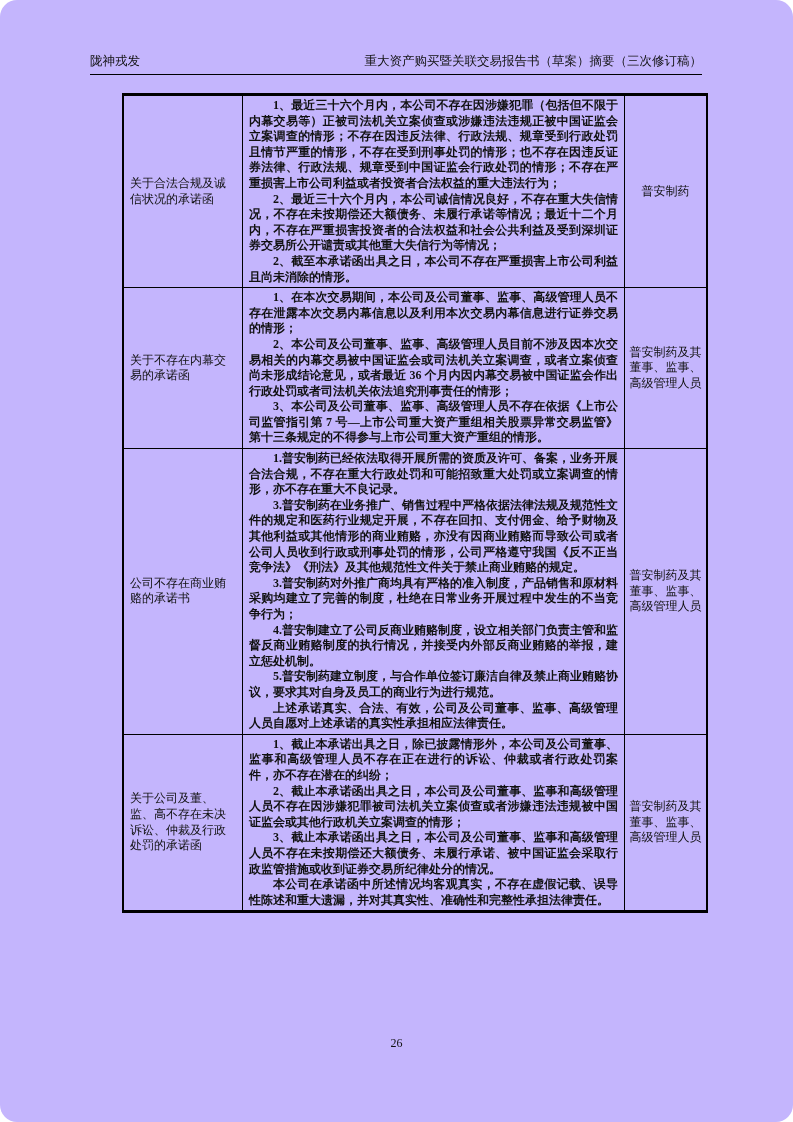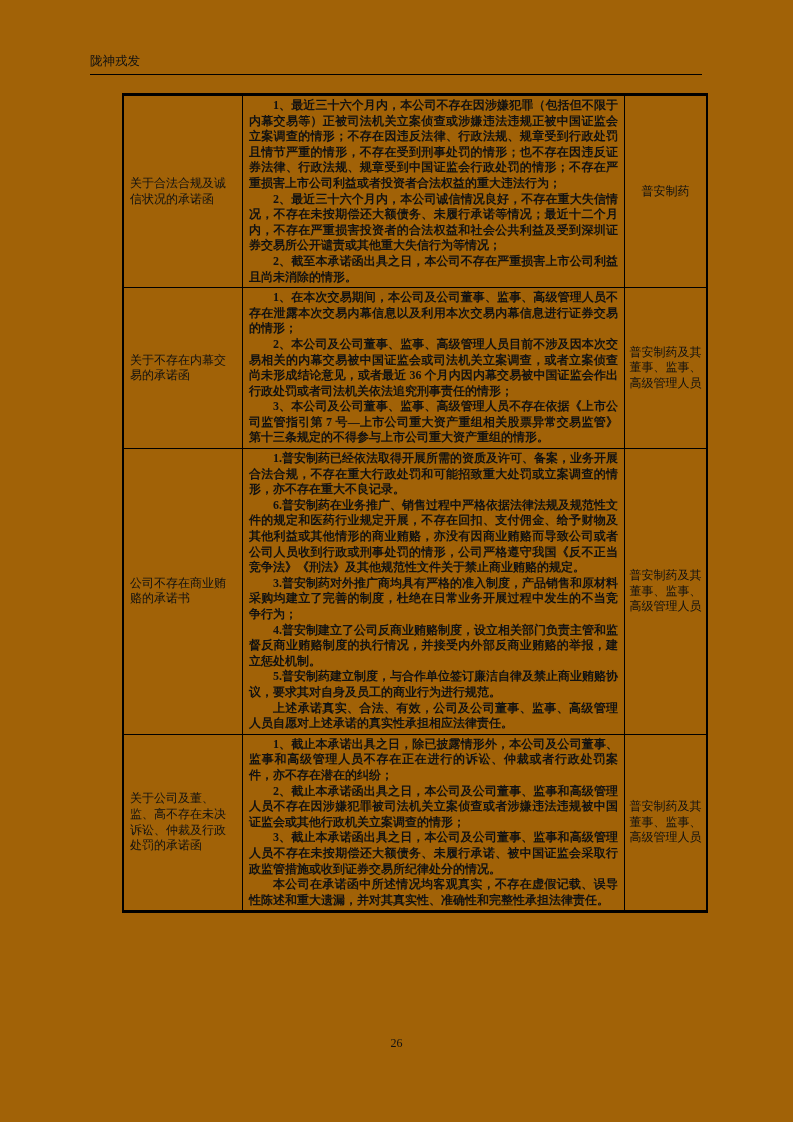--- a/index.html
+++ b/index.html
@@ -1,23 +1,24 @@
 <!DOCTYPE html>
 <html><head>
 <meta charset="utf-8">
 <style>
   html, body { margin: 0; padding: 0; background: #ffffff; }
   .page {
     position: relative;
     width: 793px;
     height: 1122px;
-    background: #a16207;
+    background: #c4b5fd;
     color: #111111;
     font-family: "Liberation Serif", "DejaVu Serif", serif;
     overflow: hidden;
+    border-radius: 17px;
   }
   .header {
     position: absolute;
     left: 90px;
     top: 54px;
     width: 612px;
     display: flex;
     justify-content: space-between;
     align-items: flex-end;
     font-size: 12.5px;
@@ -72,20 +73,21 @@
     font-size: 12px;
   }
 </style>
 </head>
 <body>
 
 <div class="page">
 
   <div class="header">
     <span>陇神戎发</span>
+    <span>重大资产购买暨关联交易报告书（草案）摘要（三次修订稿）</span>
   </div>
 
   <table class="doc-table">
     <tbody>
       <tr>
         <td class="label-cell">关于合法合规及诚信状况的承诺函</td>
         <td class="content-cell">
           <p>1、最近三十六个月内，本公司不存在因涉嫌犯罪（包括但不限于内幕交易等）正被司法机关立案侦查或涉嫌违法违规正被中国证监会立案调查的情形；不存在因违反法律、行政法规、规章受到行政处罚且情节严重的情形，不存在受到刑事处罚的情形；也不存在因违反证券法律、行政法规、规章受到中国证监会行政处罚的情形；不存在严重损害上市公司利益或者投资者合法权益的重大违法行为；</p>
           <p>2、最近三十六个月内，本公司诚信情况良好，不存在重大失信情况，不存在未按期偿还大额债务、未履行承诺等情况；最近十二个月内，不存在严重损害投资者的合法权益和社会公共利益及受到深圳证券交易所公开谴责或其他重大失信行为等情况；</p>
           <p>2、截至本承诺函出具之日，本公司不存在严重损害上市公司利益且尚未消除的情形。</p>
@@ -100,21 +102,21 @@
           <p>2、本公司及公司董事、监事、高级管理人员目前不涉及因本次交易相关的内幕交易被中国证监会或司法机关立案调查，或者立案侦查尚未形成结论意见，或者最近 36 个月内因内幕交易被中国证监会作出行政处罚或者司法机关依法追究刑事责任的情形；</p>
           <p>3、本公司及公司董事、监事、高级管理人员不存在依据《上市公司监管指引第 7 号—上市公司重大资产重组相关股票异常交易监管》第十三条规定的不得参与上市公司重大资产重组的情形。</p>
         </td>
         <td class="party-cell">普安制药及其董事、监事、高级管理人员</td>
       </tr>
 
       <tr>
         <td class="label-cell">公司不存在商业贿赂的承诺书</td>
         <td class="content-cell">
           <p>1.普安制药已经依法取得开展所需的资质及许可、备案，业务开展合法合规，不存在重大行政处罚和可能招致重大处罚或立案调查的情形，亦不存在重大不良记录。</p>
-          <p>6.普安制药在业务推广、销售过程中严格依据法律法规及规范性文件的规定和医药行业规定开展，不存在回扣、支付佣金、给予财物及其他利益或其他情形的商业贿赂，亦没有因商业贿赂而导致公司或者公司人员收到行政或刑事处罚的情形，公司严格遵守我国《反不正当竞争法》《刑法》及其他规范性文件关于禁止商业贿赂的规定。</p>
+          <p>3.普安制药在业务推广、销售过程中严格依据法律法规及规范性文件的规定和医药行业规定开展，不存在回扣、支付佣金、给予财物及其他利益或其他情形的商业贿赂，亦没有因商业贿赂而导致公司或者公司人员收到行政或刑事处罚的情形，公司严格遵守我国《反不正当竞争法》《刑法》及其他规范性文件关于禁止商业贿赂的规定。</p>
           <p>3.普安制药对外推广商均具有严格的准入制度，产品销售和原材料采购均建立了完善的制度，杜绝在日常业务开展过程中发生的不当竞争行为；</p>
           <p>4.普安制建立了公司反商业贿赂制度，设立相关部门负责主管和监督反商业贿赂制度的执行情况，并接受内外部反商业贿赂的举报，建立惩处机制。</p>
           <p>5.普安制药建立制度，与合作单位签订廉洁自律及禁止商业贿赂协议，要求其对自身及员工的商业行为进行规范。</p>
           <p>上述承诺真实、合法、有效，公司及公司董事、监事、高级管理人员自愿对上述承诺的真实性承担相应法律责任。</p>
         </td>
         <td class="party-cell">普安制药及其董事、监事、高级管理人员</td>
       </tr>
 
       <tr>
         <td class="label-cell">关于公司及董、监、高不存在未决诉讼、仲裁及行政处罚的承诺函</td>

